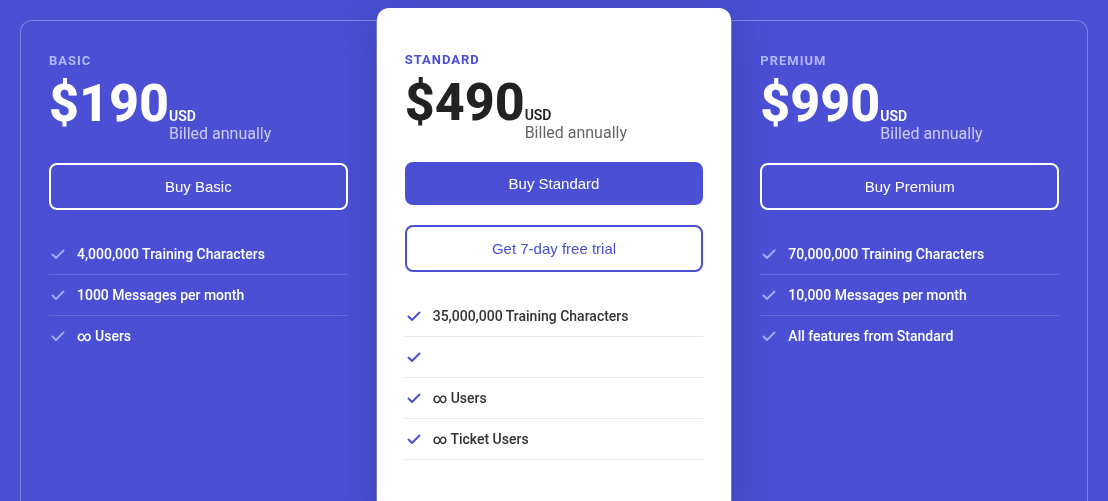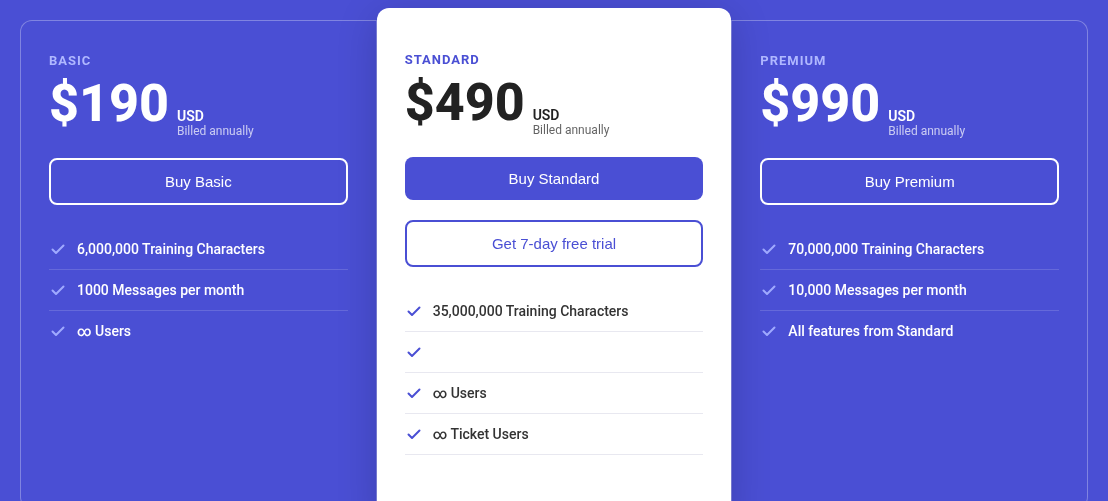--- a/index.html
+++ b/index.html
@@ -68,21 +68,21 @@
       color: #b0b8ff;
     }
 
     .standard .plan-label {
       color: #4a4fd4;
     }
 
     .price-row {
       display: flex;
       align-items: baseline;
-      gap: 8px;
+      gap: 0;
       margin-bottom: 16px;
     }
 
     .price-amount {
       font-size: 52px;
       font-weight: 800;
       line-height: 1;
     }
 
     .basic .price-amount,
@@ -98,21 +98,21 @@
       display: flex;
       flex-direction: column;
     }
 
     .price-currency {
       font-size: 14px;
       font-weight: 600;
     }
 
     .price-billing {
-      font-size: 12px;
+      font-size: 16px;
       opacity: 0.7;
       text-align: center;
     }
 
     .btn {
       display: block;
       width: 100%;
       padding: 13px;
       border-radius: 8px;
       font-size: 15px;
@@ -203,21 +203,21 @@
       </div>
     </div>
     <button class="btn btn-outline-white">Buy Basic</button>
     <ul class="features-list">
       <li class="feature-item">
         <span class="check-icon">
           <svg viewBox="0 0 16 16" fill="none">
               <path d="M2.5 8.5L6 12L13.5 4.5" stroke-width="2" stroke-linecap="round" stroke-linejoin="round"></path>
             </svg>
         </span>
-        <span>6,000,000 Training Characters</span>
+        <span>4,000,000 Training Characters</span>
       </li>
       <li class="feature-item">
         <span class="check-icon">
           <svg viewBox="0 0 16 16" fill="none">
               <path d="M2.5 8.5L6 12L13.5 4.5" stroke-width="2" stroke-linecap="round" stroke-linejoin="round"></path>
             </svg>
         </span>
         <span>1000 Messages per month</span>
       </li>
       <li class="feature-item">

